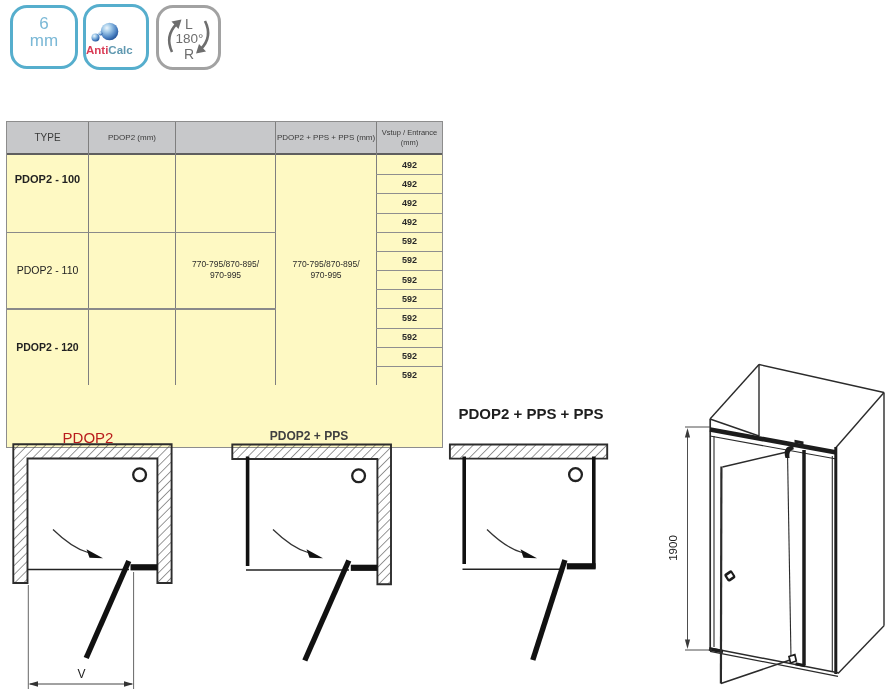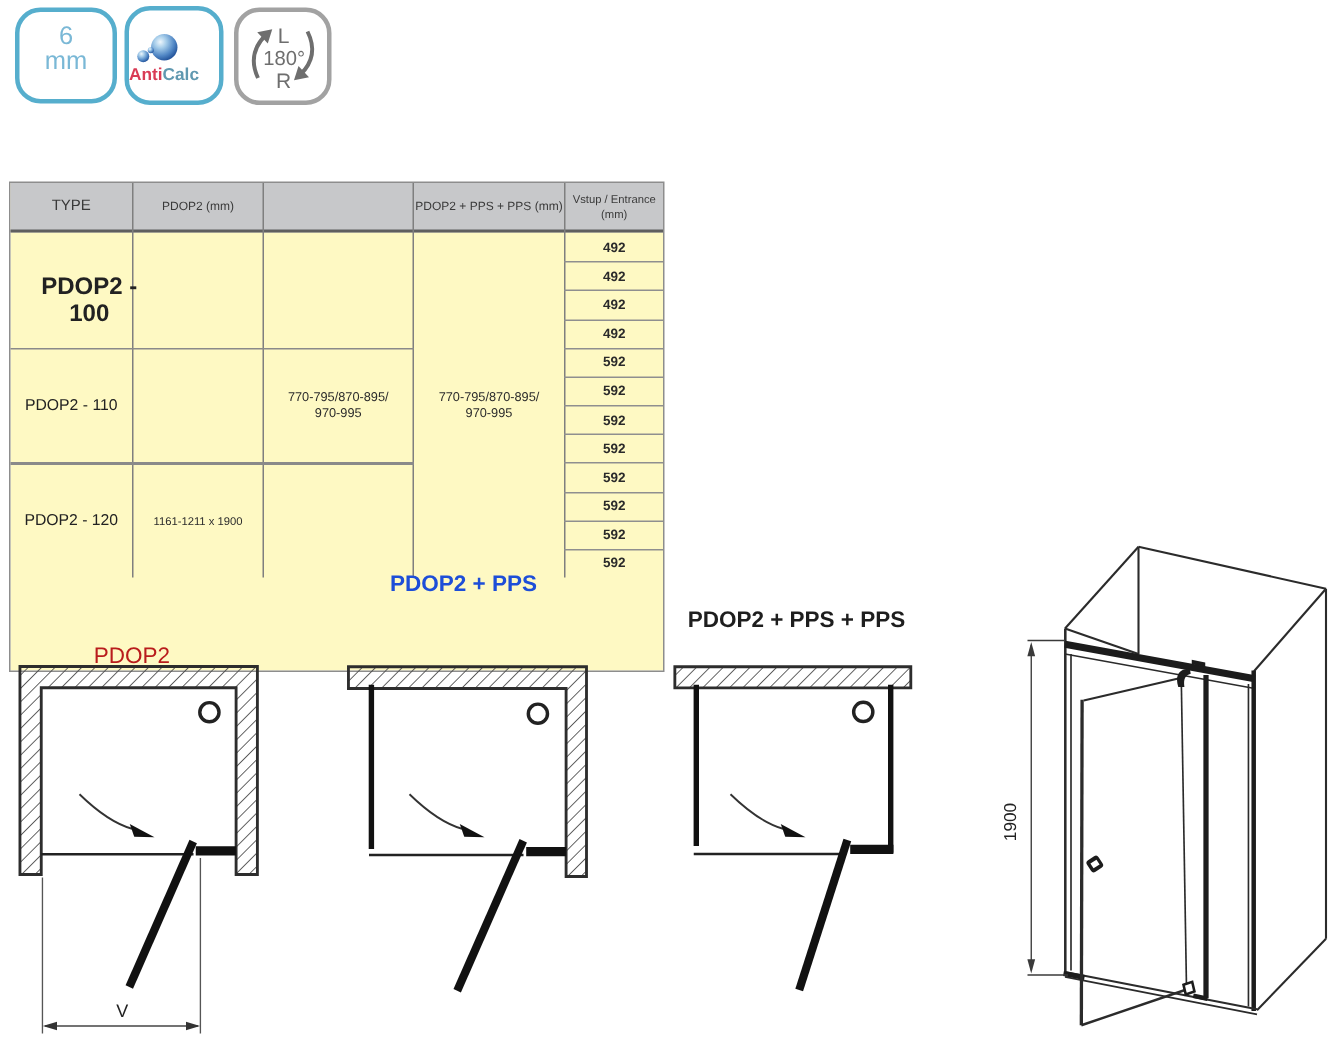--- a/index.html
+++ b/index.html
@@ -65,29 +65,28 @@
 
 
   <div class="abs ctr" style="left:269px;top:0;width:100px;height:31px;font-size:8px;color:#3a3a3a;">PDOP2 + PPS + PPS (mm)</div>
 
   <div class="abs ctr" style="left:370px;top:0;width:65px;height:31px;font-size:7.5px;color:#3a3a3a;line-height:9.5px;">Vstup / Entrance<br>(mm)</div>
 
   <div class="abs" style="left:0;top:109.7px;width:269px;height:1.4px;background:#8a8a8a;"></div>
 
   <div class="abs" style="left:0;top:186.3px;width:269px;height:1.4px;background:#8a8a8a;"></div>
 
-  <div class="abs ctr" style="left:0;top:40px;width:81px;height:77px;font-size:16px;font-weight:bold;color:#222;padding-left:12px;">PDOP2 - 100</div>
+  <div class="abs ctr" style="left:0;top:18px;width:81px;height:77px;font-size:11px;font-weight:bold;color:#222;">PDOP2 - 100</div>
 
   <div class="abs ctr" style="left:0;top:110px;width:81px;height:76px;font-size:10.5px;font-weight:normal;color:#222;">PDOP2 - 110</div>
 
-  <div class="abs ctr" style="left:0;top:187px;width:81px;height:76px;font-size:10.5px;font-weight:normal;color:#222;">PDOP2 - 120</div>
-
-
-
-  <div class="abs ctr" style="left:82px;top:187px;width:86px;height:76px;font-size:7.5px;color:#2c2c2c;">1161-1211 x 1900</div>
+  <div class="abs ctr" style="left:0;top:187px;width:81px;height:76px;font-size:10.5px;font-weight:bold;color:#222;">PDOP2 - 120</div>
+
+
+
 
   <div class="abs ctr" style="left:169px;top:33px;width:99px;height:230px;font-size:8.5px;color:#2c2c2c;line-height:11px;">770-795/870-895/<br>970-995</div>
 
   <div class="abs ctr" style="left:269px;top:33px;width:100px;height:230px;font-size:8.5px;color:#2c2c2c;line-height:11px;">770-795/870-895/<br>970-995</div>
 
   <div class="abs ctr" style="left:370px;top:33.00px;width:65px;height:19.17px;font-size:9px;font-weight:bold;color:#2a2a2a;">492</div>
 
   <div class="abs" style="left:369px;top:52.17px;width:66px;height:1px;background:#8f8f8f;"></div>
 
   <div class="abs ctr" style="left:370px;top:52.17px;width:65px;height:19.17px;font-size:9px;font-weight:bold;color:#2a2a2a;">492</div>
@@ -128,21 +127,21 @@
 
   <div class="abs ctr" style="left:370px;top:224.67px;width:65px;height:19.17px;font-size:9px;font-weight:bold;color:#2a2a2a;">592</div>
 
   <div class="abs" style="left:369px;top:243.83px;width:66px;height:1px;background:#8f8f8f;"></div>
 
   <div class="abs ctr" style="left:370px;top:243.83px;width:65px;height:19.17px;font-size:9px;font-weight:bold;color:#2a2a2a;">592</div>
 </div>
 
 <div class="abs ctr" style="left:28px;top:428px;width:120px;height:18px;font-size:15px;font-weight:normal;color:#b91c1c;">PDOP2</div>
 
-<div class="abs ctr" style="left:249px;top:380px;width:120px;height:18px;font-size:15px;font-weight:bold;color:#1d4ed8;">PDOP2 + PPS</div>
+<div class="abs ctr" style="left:249px;top:427px;width:120px;height:18px;font-size:12px;font-weight:bold;color:#404040;">PDOP2 + PPS</div>
 
 <div class="abs ctr" style="left:453px;top:404px;width:156px;height:18px;font-size:15px;font-weight:bold;color:#1e1e1e;white-space:nowrap;">PDOP2 + PPS + PPS</div>
 
 <svg class="abs" style="left:0;top:0;" width="895" height="698" viewBox="0 0 895 698">
   <defs>
     <pattern id="hat" patternUnits="userSpaceOnUse" width="6.3" height="6.3" patternTransform="rotate(45)">
       <line x1="0" y1="0" x2="0" y2="6.3" stroke="#4c4c4c" stroke-width="1.15"></line>
     </pattern>
   </defs>
 

